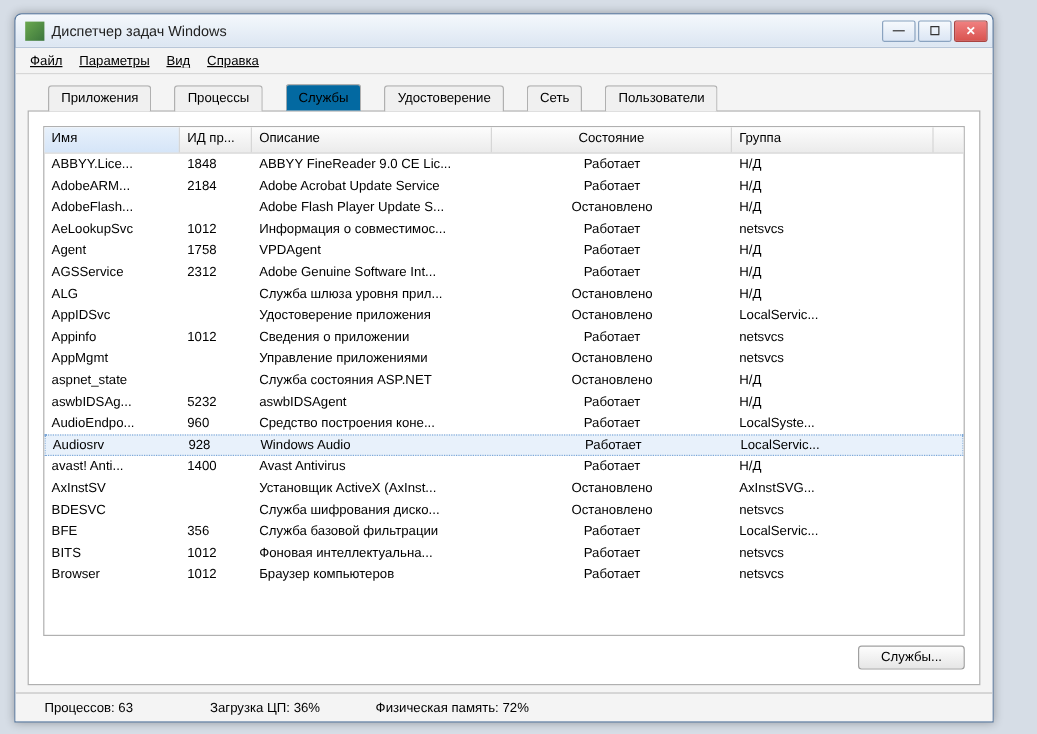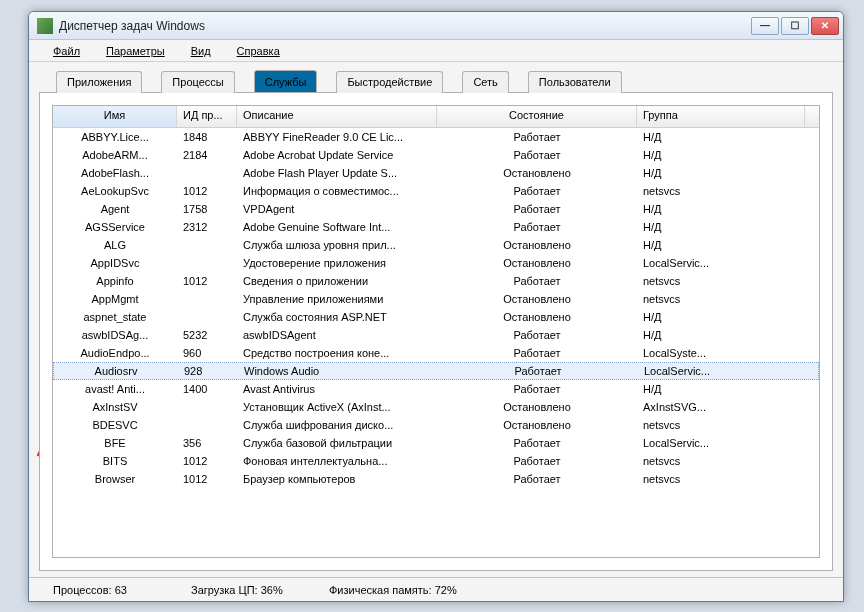--- a/index.html
+++ b/index.html
@@ -7,21 +7,21 @@
   font-family: "Segoe UI", Tahoma, sans-serif;
   font-size: 11px;
   background: #d6dde6;
   width: 864px;
   height: 612px;
   overflow: hidden;
   position: relative;
 }
 .window {
   position: absolute;
-  left: 28px; top: 11px;
+  left: 12px; top: 11px;
   width: 816px; height: 591px;
   background: #fff;
   border: 1px solid #5a7aa0;
   border-radius: 6px 6px 0 0;
   box-shadow: 0 0 8px rgba(0,0,0,0.3);
   display: flex;
   flex-direction: column;
 }
 .titlebar {
   height: 28px;
@@ -59,21 +59,21 @@
   border-bottom: 1px solid #d0d0d0;
   display: flex;
   align-items: center;
   padding: 0 6px;
   gap: 2px;
 }
 .menu-item {
   padding: 2px 6px;
   cursor: default;
 }
-.menu-item span { text-decoration: underline; margin-left: 12px; }
+.menu-item span { text-decoration: underline; }
 
 .content {
   flex: 1;
   padding: 8px 10px 6px 10px;
   display: flex;
   flex-direction: column;
   background: #f4f4f4;
 }
 
 .tabs {
@@ -129,21 +129,21 @@
 .lv-h {
   border-right: 1px solid #d6d6d6;
   padding: 3px 6px;
   white-space: nowrap;
   overflow: hidden;
   text-overflow: ellipsis;
 }
 .lv-h.sorted {
   background: linear-gradient(#e8f1fb,#d5e5f8);
 }
-.col0{width:124px;text-align:center;} .col1{width:60px;} .col2{width:200px;} .col3{width:200px;text-align:center;} .col4{width:168px;}
+.col0{width:113px;} .col1{width:60px;} .col2{width:200px;} .col3{width:200px;text-align:center;} .col4{width:168px;}
 
 .lv-body {
   flex: 1;
   overflow-y: scroll;
   overflow-x: hidden;
 }
 .lv-row {
   display: flex;
   height: 18px;
   font-size: 11px;
@@ -218,21 +218,21 @@
     <div class="menu-item"><span>Параметры</span></div>
     <div class="menu-item"><span>Вид</span></div>
     <div class="menu-item"><span>Справка</span></div>
   </div>
 
   <div class="content">
     <div class="tabs">
       <div class="tab">Приложения</div>
       <div class="tab">Процессы</div>
       <div class="tab active">Службы</div>
-      <div class="tab">Быстродействие</div>
+      <div class="tab">Удостоверение</div>
       <div class="tab">Сеть</div>
       <div class="tab">Пользователи</div>
     </div>
 
     <div class="tabpanel">
       <div class="listview">
         <div class="lv-header">
           <div class="lv-h col0 sorted">Имя</div>
           <div class="lv-h col1">ИД пр...</div>
           <div class="lv-h col2">Описание</div>
@@ -376,20 +376,23 @@
             <div class="lv-row">
               <div class="lv-cell col0">Browser</div>
               <div class="lv-cell col1">1012</div>
               <div class="lv-cell col2">Браузер компьютеров</div>
               <div class="lv-cell col3">Работает</div>
               <div class="lv-cell col4">netsvcs</div>
             </div>
           </div>
       </div>
 
+      <div class="button-row">
+        <button class="btn">Службы...</button>
+      </div>
     </div>
   </div>
 
   <div class="statusbar">
     <div class="cell">Процессов: 63</div>
     <div class="cell">Загрузка ЦП: 36%</div>
     <div class="cell">Физическая память: 72%</div>
   </div>
 </div>
 

